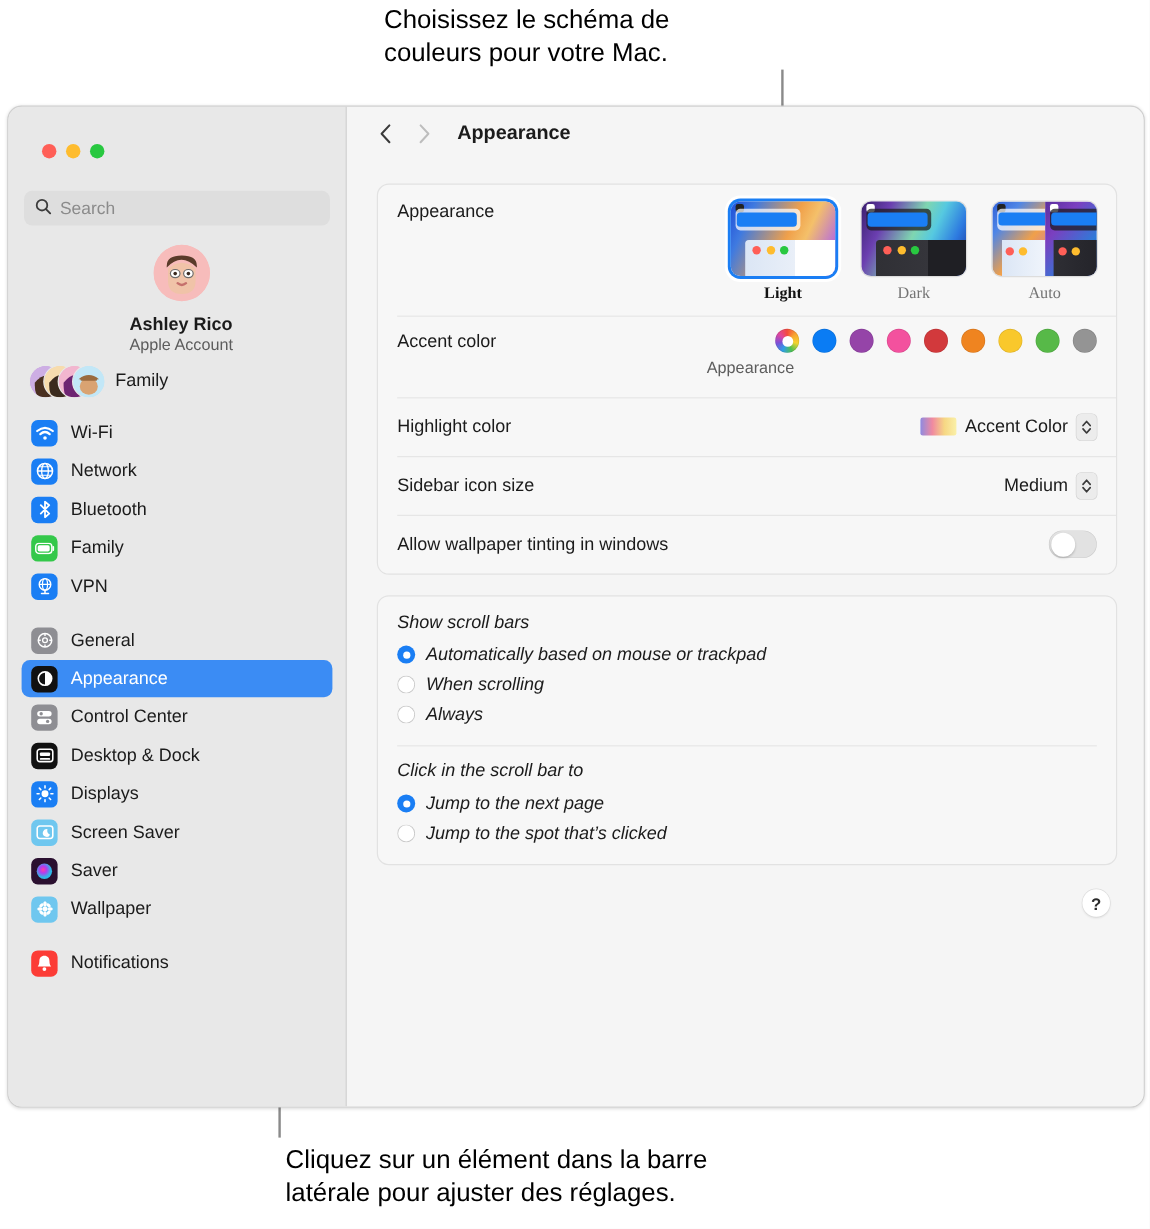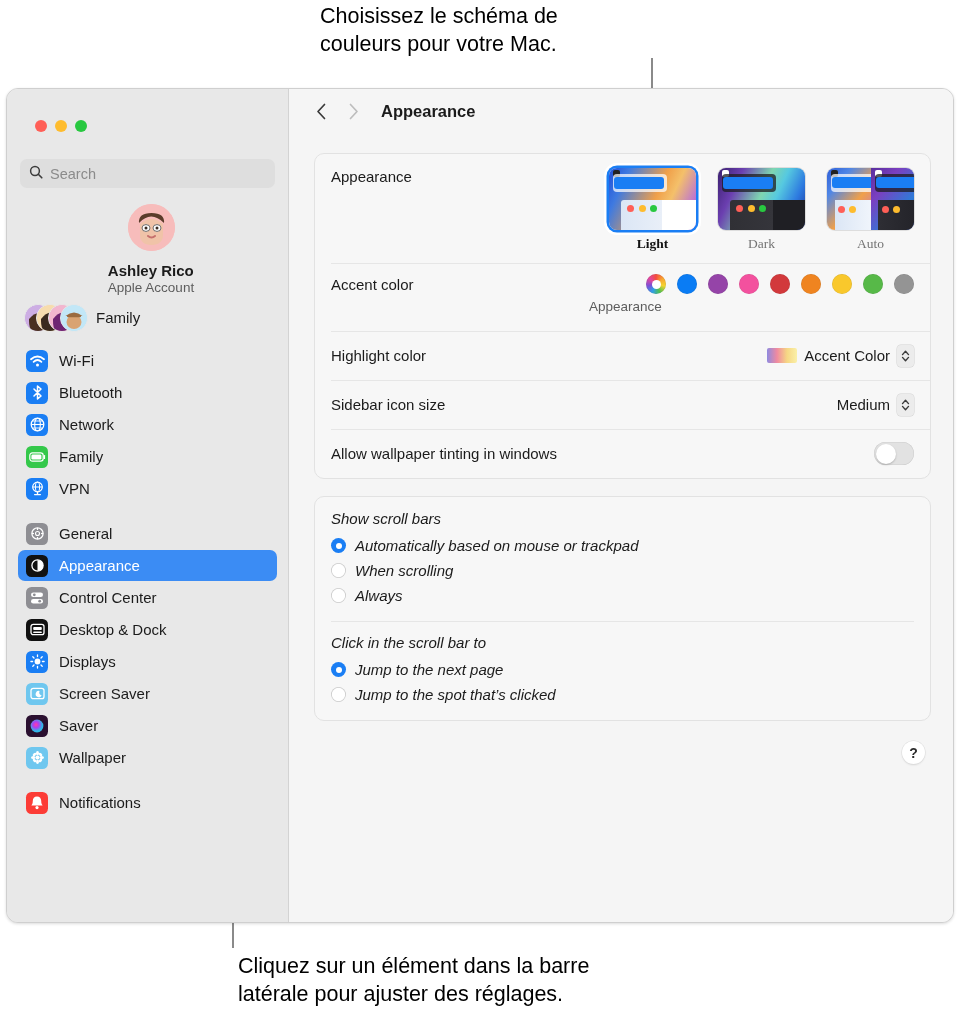--- a/index.html
+++ b/index.html
@@ -257,37 +257,37 @@
             <svg width="15" height="12" viewBox="0 0 15 12">
                 <path d="M1 4.2 Q7.5 -1.2 14 4.2" stroke="#fff" stroke-width="1.8" fill="none" stroke-linecap="round"></path>
                 <path d="M3.6 6.8 Q7.5 3.2 11.4 6.8" stroke="#fff" stroke-width="1.8" fill="none" stroke-linecap="round"></path>
                 <circle cx="7.5" cy="10" r="1.5" fill="#fff"></circle>
               </svg>
           </span>
           <span class="sb-label">Wi-Fi</span>
         </div>
         <div class="sb-item">
           <span class="sb-ico" style="background:#1a7ef4">
-            <svg width="11" height="15" viewBox="0 0 11 15">
-                <path d="M2 4 L9 11 L5.5 14 V1 L9 4 L2 11" stroke="#fff" stroke-width="1.5" fill="none" stroke-linejoin="round" stroke-linecap="round"></path>
-              </svg>
-          </span>
-          <span class="sb-label">Bluetooth</span>
-        </div>
-        <div class="sb-item">
-          <span class="sb-ico" style="background:#1a7ef4">
             <svg width="15" height="15" viewBox="0 0 15 15">
                 <circle cx="7.5" cy="7.5" r="6.3" fill="none" stroke="#fff" stroke-width="1.3"></circle>
                 <ellipse cx="7.5" cy="7.5" rx="2.8" ry="6.3" fill="none" stroke="#fff" stroke-width="1.1"></ellipse>
                 <line x1="1.3" y1="7.5" x2="13.7" y2="7.5" stroke="#fff" stroke-width="1.1"></line>
                 <line x1="2.6" y1="4" x2="12.4" y2="4" stroke="#fff" stroke-width=".9"></line>
                 <line x1="2.6" y1="11" x2="12.4" y2="11" stroke="#fff" stroke-width=".9"></line>
               </svg>
           </span>
           <span class="sb-label">Network</span>
+        </div>
+        <div class="sb-item">
+          <span class="sb-ico" style="background:#1a7ef4">
+            <svg width="11" height="15" viewBox="0 0 11 15">
+                <path d="M2 4 L9 11 L5.5 14 V1 L9 4 L2 11" stroke="#fff" stroke-width="1.5" fill="none" stroke-linejoin="round" stroke-linecap="round"></path>
+              </svg>
+          </span>
+          <span class="sb-label">Bluetooth</span>
         </div>
         <div class="sb-item">
           <span class="sb-ico" style="background:#34c84a">
             <svg width="17" height="10" viewBox="0 0 17 10">
                 <rect x="0.8" y="0.8" width="13.4" height="8.4" rx="2.6" fill="none" stroke="#fff" stroke-width="1.2"></rect>
                 <rect x="2.4" y="2.4" width="10" height="5.2" rx="1.4" fill="#fff"></rect>
                 <path d="M15.4 3.6 v2.8" stroke="#fff" stroke-width="1.4" stroke-linecap="round"></path>
               </svg>
           </span>
           <span class="sb-label">Family</span>

